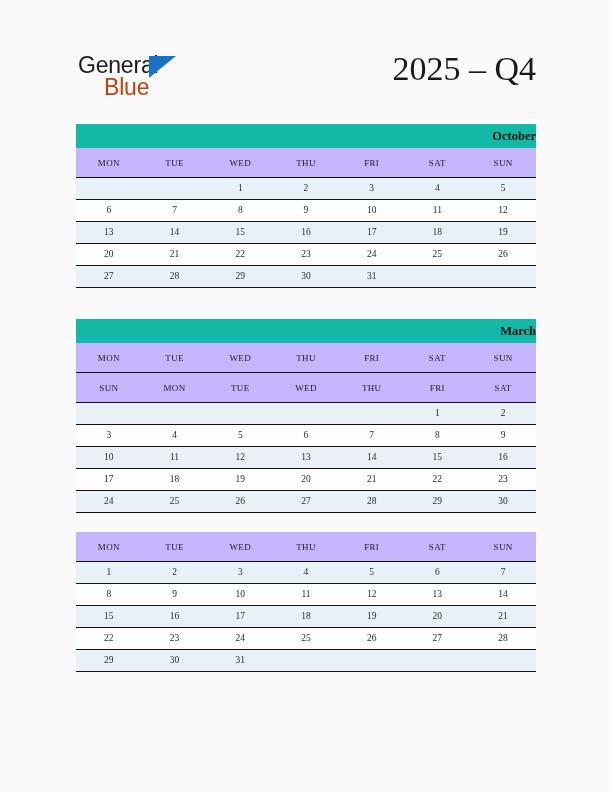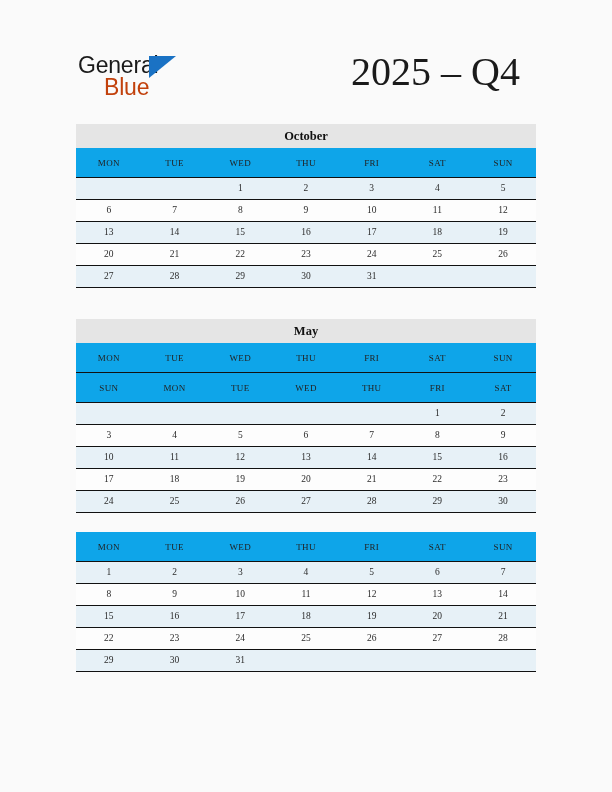--- a/index.html
+++ b/index.html
@@ -59,42 +59,42 @@
     position: absolute;
     left: 71px;
     top: 2px;
     width: 0;
     height: 0;
     border-left: 27px solid #1a72c4;
     border-bottom: 22px solid transparent;
   }
   .title {
     position: absolute;
-    right: 92px;
+    right: 76px;
     top: 50px;
     font-family: "Liberation Serif", serif;
-    font-size: 40px;
+    font-size: 34px;
     color: #1a1a1a;
     line-height: 1.1;
     white-space: nowrap;
   }
 
   
   .cal {
     position: absolute;
     left: 76px;
     width: 460px;
   }
   .cal-oct { top: 124px; }
   .cal-nov { top: 319px; }
   .cal-dec { top: 532px; }
 
   .month-band {
-    background: #e5e5e5;
-    text-align: center;
+    background: #14b8a6;
+    text-align: right;
     font-family: "Liberation Serif", serif;
     font-weight: bold;
     font-size: 12.5px;
     color: #111111;
     padding: 5px 0 5px 0;
     line-height: 1.15;
   }
 
   table.cal-table {
     width: 460px;
@@ -109,21 +109,21 @@
     color: #2b2b2b;
     padding: 0;
     height: 21px;
     line-height: 21px;
     font-size: 9.5px;
   }
   table.cal-table th.dow {
     font-weight: normal;
     font-size: 9px;
     letter-spacing: 0.35px;
-    background: #0ea5e9;
+    background: #c4b5fd;
     color: #222222;
     border-bottom: 1.4px solid #111111;
     height: 29px;
     line-height: 20px;
   }
   table.cal-table tr.dow-row-first th.dow {
     border-bottom: 1.1px solid #111111;
   }
   table.cal-table td.day {
     font-size: 9.5px;
@@ -208,21 +208,21 @@
             <td class="day">30</td>
             <td class="day">31</td>
             <td class="day"></td>
             <td class="day"></td>
           </tr>
         </tbody>
     </table>
   </div>
 
   <div class="cal cal-nov">
-    <div class="month-band">May</div>
+    <div class="month-band">March</div>
     <table class="cal-table">
       <thead>
           <tr class="dow-row-first">
             <th class="dow">MON</th>
             <th class="dow">TUE</th>
             <th class="dow">WED</th>
             <th class="dow">THU</th>
             <th class="dow">FRI</th>
             <th class="dow">SAT</th>
             <th class="dow">SUN</th>

